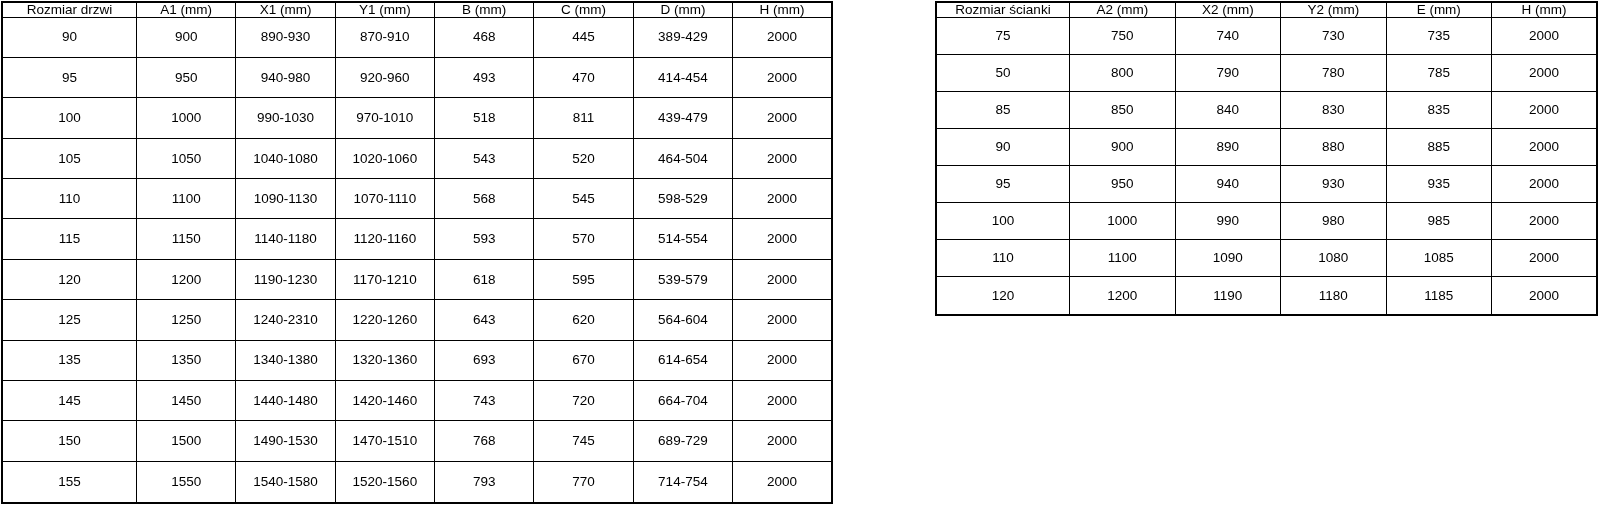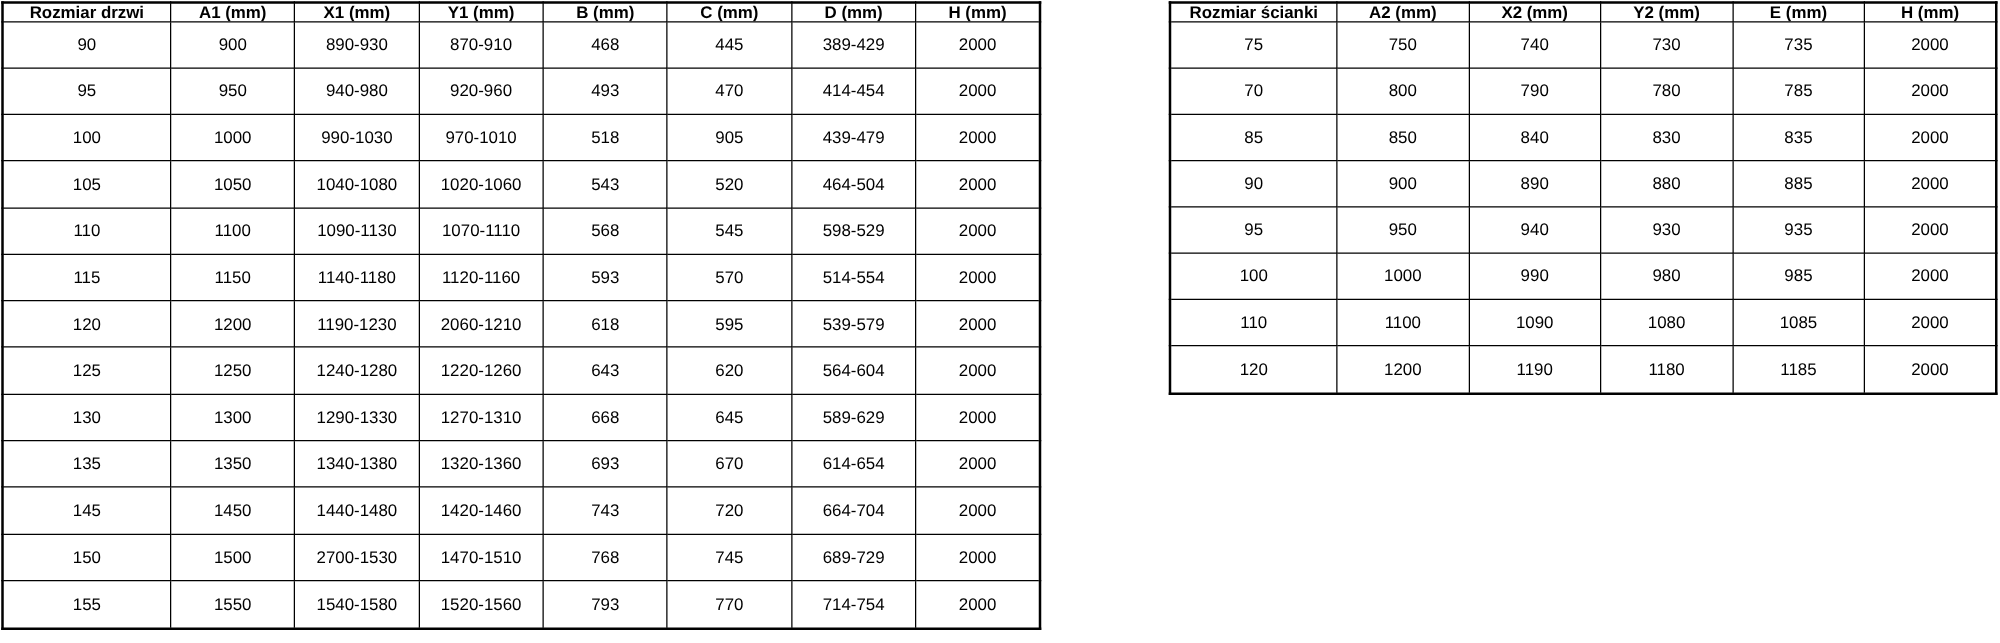--- a/index.html
+++ b/index.html
@@ -26,21 +26,21 @@
     border: 1px solid #000000;
     text-align: center;
     vertical-align: middle;
     padding: 0 2px;
     font-size: 13.5px;
     line-height: 1;
     overflow: hidden;
     white-space: nowrap;
   }
   table.spec th {
-    font-weight: bold;
+    font-weight: normal;
   }
   table.door-table {
     left: 1px;
     top: 1px;
     width: 832px;
     height: 503px;
   }
   table.door-table th:first-child,
   table.door-table td:first-child {
     width: 129px;
@@ -93,21 +93,21 @@
           <td>470</td>
           <td>414-454</td>
           <td>2000</td>
         </tr>
         <tr>
           <td>100</td>
           <td>1000</td>
           <td>990-1030</td>
           <td>970-1010</td>
           <td>518</td>
-          <td>905</td>
+          <td>811</td>
           <td>439-479</td>
           <td>2000</td>
         </tr>
         <tr>
           <td>105</td>
           <td>1050</td>
           <td>1040-1080</td>
           <td>1020-1060</td>
           <td>543</td>
           <td>520</td>
@@ -131,44 +131,34 @@
           <td>1120-1160</td>
           <td>593</td>
           <td>570</td>
           <td>514-554</td>
           <td>2000</td>
         </tr>
         <tr>
           <td>120</td>
           <td>1200</td>
           <td>1190-1230</td>
-          <td>2060-1210</td>
+          <td>1170-1210</td>
           <td>618</td>
           <td>595</td>
           <td>539-579</td>
           <td>2000</td>
         </tr>
         <tr>
           <td>125</td>
           <td>1250</td>
-          <td>1240-1280</td>
+          <td>1240-2310</td>
           <td>1220-1260</td>
           <td>643</td>
           <td>620</td>
           <td>564-604</td>
-          <td>2000</td>
-        </tr>
-        <tr>
-          <td>130</td>
-          <td>1300</td>
-          <td>1290-1330</td>
-          <td>1270-1310</td>
-          <td>668</td>
-          <td>645</td>
-          <td>589-629</td>
           <td>2000</td>
         </tr>
         <tr>
           <td>135</td>
           <td>1350</td>
           <td>1340-1380</td>
           <td>1320-1360</td>
           <td>693</td>
           <td>670</td>
           <td>614-654</td>
@@ -180,21 +170,21 @@
           <td>1440-1480</td>
           <td>1420-1460</td>
           <td>743</td>
           <td>720</td>
           <td>664-704</td>
           <td>2000</td>
         </tr>
         <tr>
           <td>150</td>
           <td>1500</td>
-          <td>2700-1530</td>
+          <td>1490-1530</td>
           <td>1470-1510</td>
           <td>768</td>
           <td>745</td>
           <td>689-729</td>
           <td>2000</td>
         </tr>
         <tr>
           <td>155</td>
           <td>1550</td>
           <td>1540-1580</td>
@@ -221,21 +211,21 @@
       <tbody>
         <tr>
           <td>75</td>
           <td>750</td>
           <td>740</td>
           <td>730</td>
           <td>735</td>
           <td>2000</td>
         </tr>
         <tr>
-          <td>70</td>
+          <td>50</td>
           <td>800</td>
           <td>790</td>
           <td>780</td>
           <td>785</td>
           <td>2000</td>
         </tr>
         <tr>
           <td>85</td>
           <td>850</td>
           <td>840</td>

